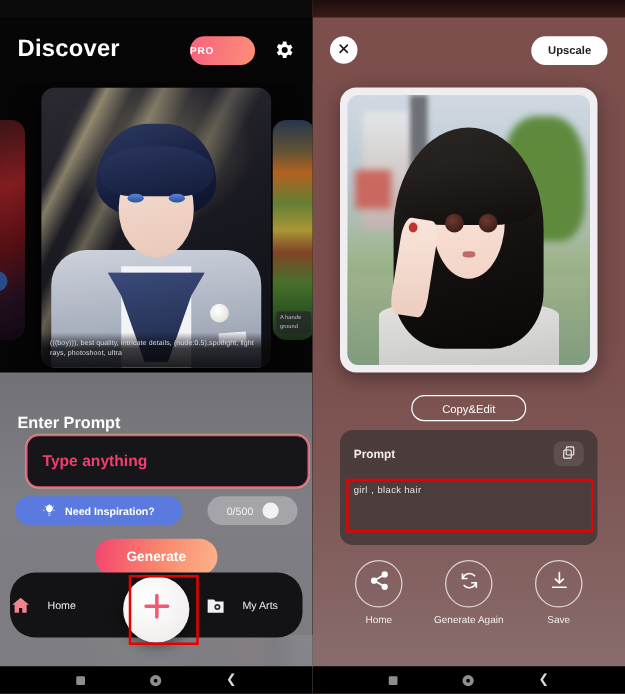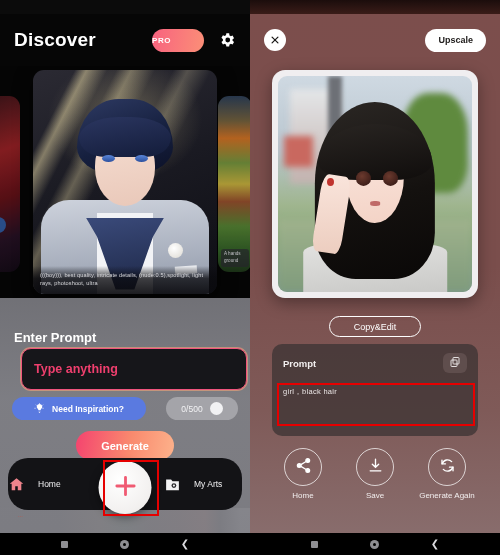--- a/index.html
+++ b/index.html
@@ -396,37 +396,37 @@
               <path d="M8.3 10.8 15.7 6.4M8.3 13.2l7.4 4.4"></path>
             </svg>
           </span>
         </div>
         <div class="action-lbl">Home</div>
       </div>
       <div class="action">
         <div class="action-circle">
           <span>
             <svg viewBox="0 0 24 24" fill="none" stroke="#ffffff" stroke-width="1.9" stroke-linecap="round">
-              <path d="M12 3v11M7.5 10.2 12 14.6l4.5-4.4M4.5 19.5h15"></path>
+              <path d="M4.5 9.5a8 8 0 0 1 13.4-3M19.5 14.5a8 8 0 0 1-13.4 3"></path>
+              <path d="M4.2 4.6v5h5M19.8 19.4v-5h-5"></path>
             </svg>
           </span>
         </div>
-        <div class="action-lbl">Save</div>
+        <div class="action-lbl">Generate
+Again</div>
       </div>
       <div class="action">
         <div class="action-circle">
           <span>
             <svg viewBox="0 0 24 24" fill="none" stroke="#ffffff" stroke-width="1.9" stroke-linecap="round">
-              <path d="M4.5 9.5a8 8 0 0 1 13.4-3M19.5 14.5a8 8 0 0 1-13.4 3"></path>
-              <path d="M4.2 4.6v5h5M19.8 19.4v-5h-5"></path>
+              <path d="M12 3v11M7.5 10.2 12 14.6l4.5-4.4M4.5 19.5h15"></path>
             </svg>
           </span>
         </div>
-        <div class="action-lbl">Generate
-Again</div>
+        <div class="action-lbl">Save</div>
       </div>
     </div>
 
     <div class="navbar">
       <span class="sq"></span>
       <span class="ci">
           <i></i>
         </span>
       <span class="bk">❮</span>
     </div>

